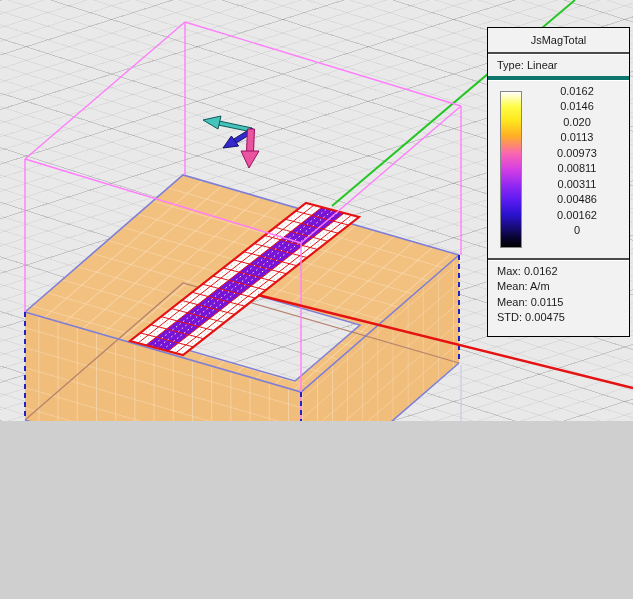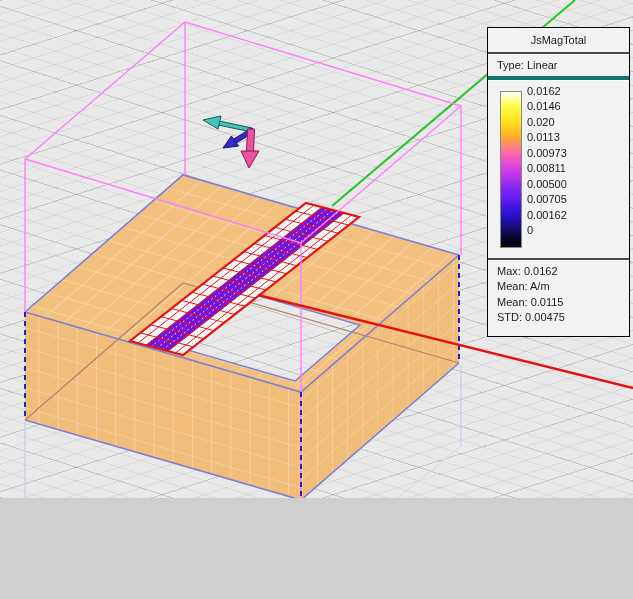--- a/index.html
+++ b/index.html
@@ -1,17 +1,17 @@
 <!DOCTYPE html>
 <html><head>
 <meta charset="utf-8">
 <style>
   html,body{margin:0;padding:0;background:#cfcfcf;}
   .stage{
-    position:relative;width:633px;height:498px;overflow:hidden;
+    position:relative;width:633px;height:421px;overflow:hidden;
     font-family:"Liberation Sans",sans-serif;
     background-color:#e9e9e9;
     background-image:
       repeating-linear-gradient(17.7deg, rgba(0,0,0,0.10) 0px, rgba(0,0,0,0.10) 1px, transparent 1px, transparent 52px),
       repeating-linear-gradient(162.3deg, rgba(0,0,0,0.10) 0px, rgba(0,0,0,0.10) 1px, transparent 1px, transparent 52px),
       repeating-linear-gradient(17.7deg, rgba(0,0,0,0.06) 0px, rgba(0,0,0,0.06) 1px, transparent 1px, transparent 13px),
       repeating-linear-gradient(162.3deg, rgba(0,0,0,0.06) 0px, rgba(0,0,0,0.06) 1px, transparent 1px, transparent 13px);
   }
   .scene-svg{position:absolute;left:0;top:0;}
 
@@ -31,21 +31,21 @@
   }
   .legend-body{position:relative;height:178px;}
   .colorbar{
     position:absolute;left:12px;top:11px;width:20px;height:155px;
     border:1px solid #888;
     background:linear-gradient(180deg,
       #ffffff 0%, #fdfd4a 9%, #ffe81e 18%, #ffb123 28%, #fa64b4 40%,
       #d33fe3 50%, #9429f2 60%, #5a1af2 70%, #2a12cf 79%, #150b70 88%,
       #070327 95%, #000000 100%);
   }
-  .ticks{position:absolute;left:39px;top:4px;width:100px;}
+  .ticks{position:absolute;left:39px;top:4px;width:100px;text-align:center;}
   .ticks span{display:block;height:15.45px;line-height:15.45px;}
   .legend-stats{
     border-top:2px solid #4a4a4a;box-shadow:inset 0 1px 0 #ffffff;
     padding:4px 0 0 9px;line-height:15.4px;
   }
 </style>
 </head>
 <body>
 
 <div class="stage">
@@ -153,22 +153,22 @@
     <div class="legend-type">Type: Linear</div>
     <div class="legend-body">
       <div class="colorbar"></div>
       <div class="ticks">
         <span>0.0162</span>
         <span>0.0146</span>
         <span>0.020</span>
         <span>0.0113</span>
         <span>0.00973</span>
         <span>0.00811</span>
-        <span>0.00500</span>
-        <span>0.00705</span>
+        <span>0.00311</span>
+        <span>0.00486</span>
         <span>0.00162</span>
         <span>0</span>
       </div>
     </div>
     <div class="legend-stats">
       <div>Max: 0.0162</div>
       <div>Mean: A/m</div>
       <div>Mean: 0.0115</div>
       <div>STD: 0.00475</div>
     </div>

